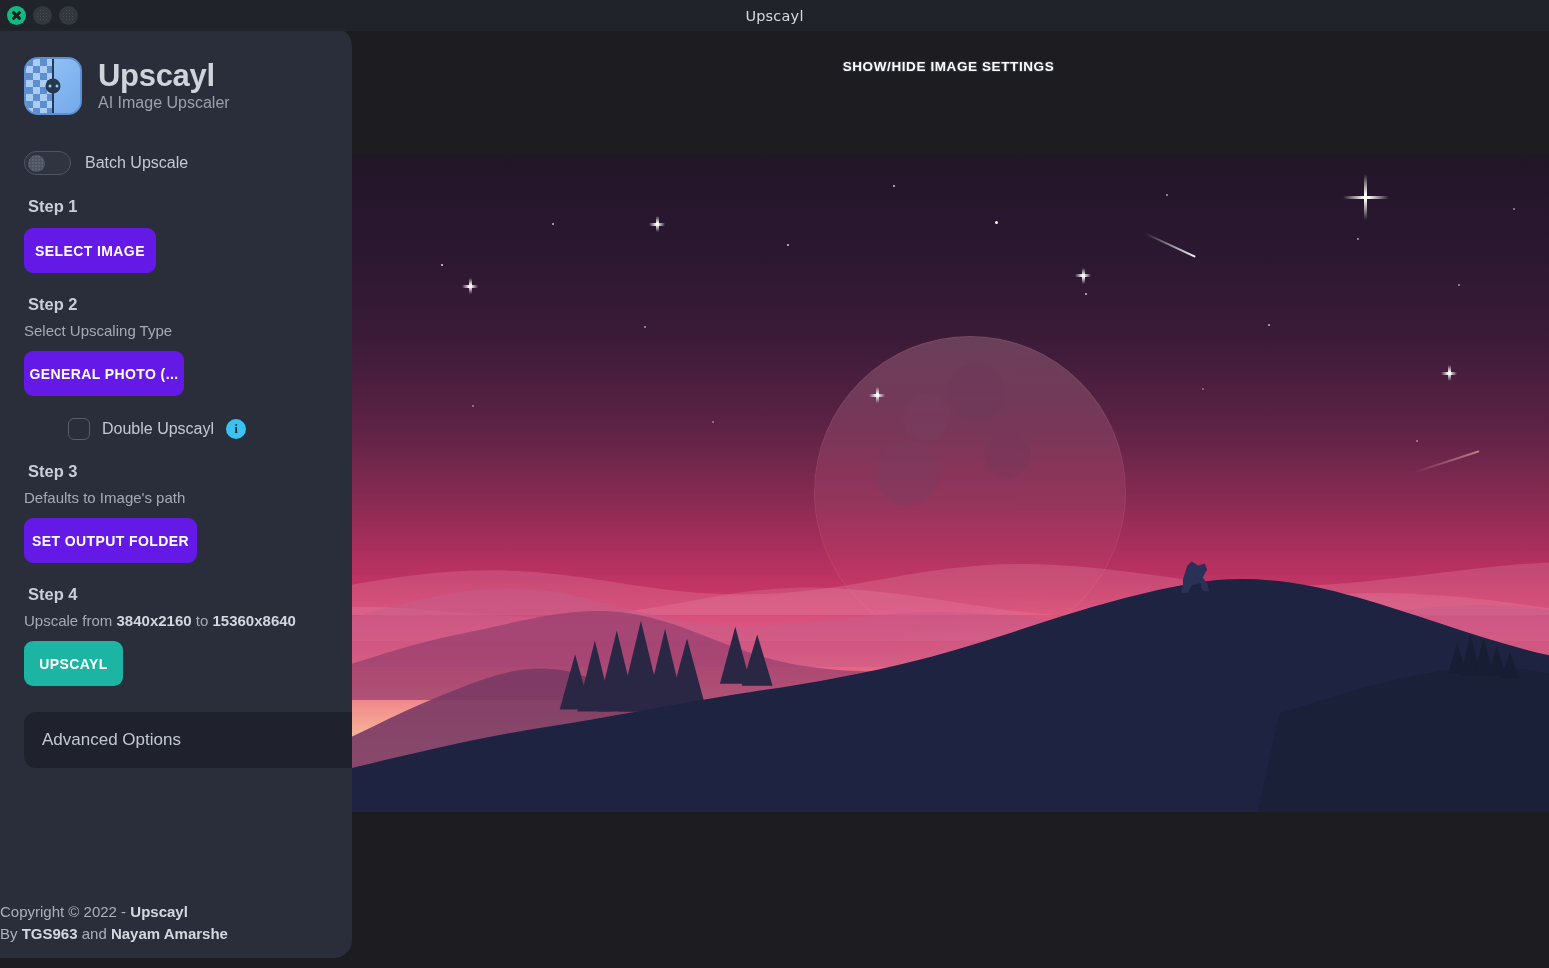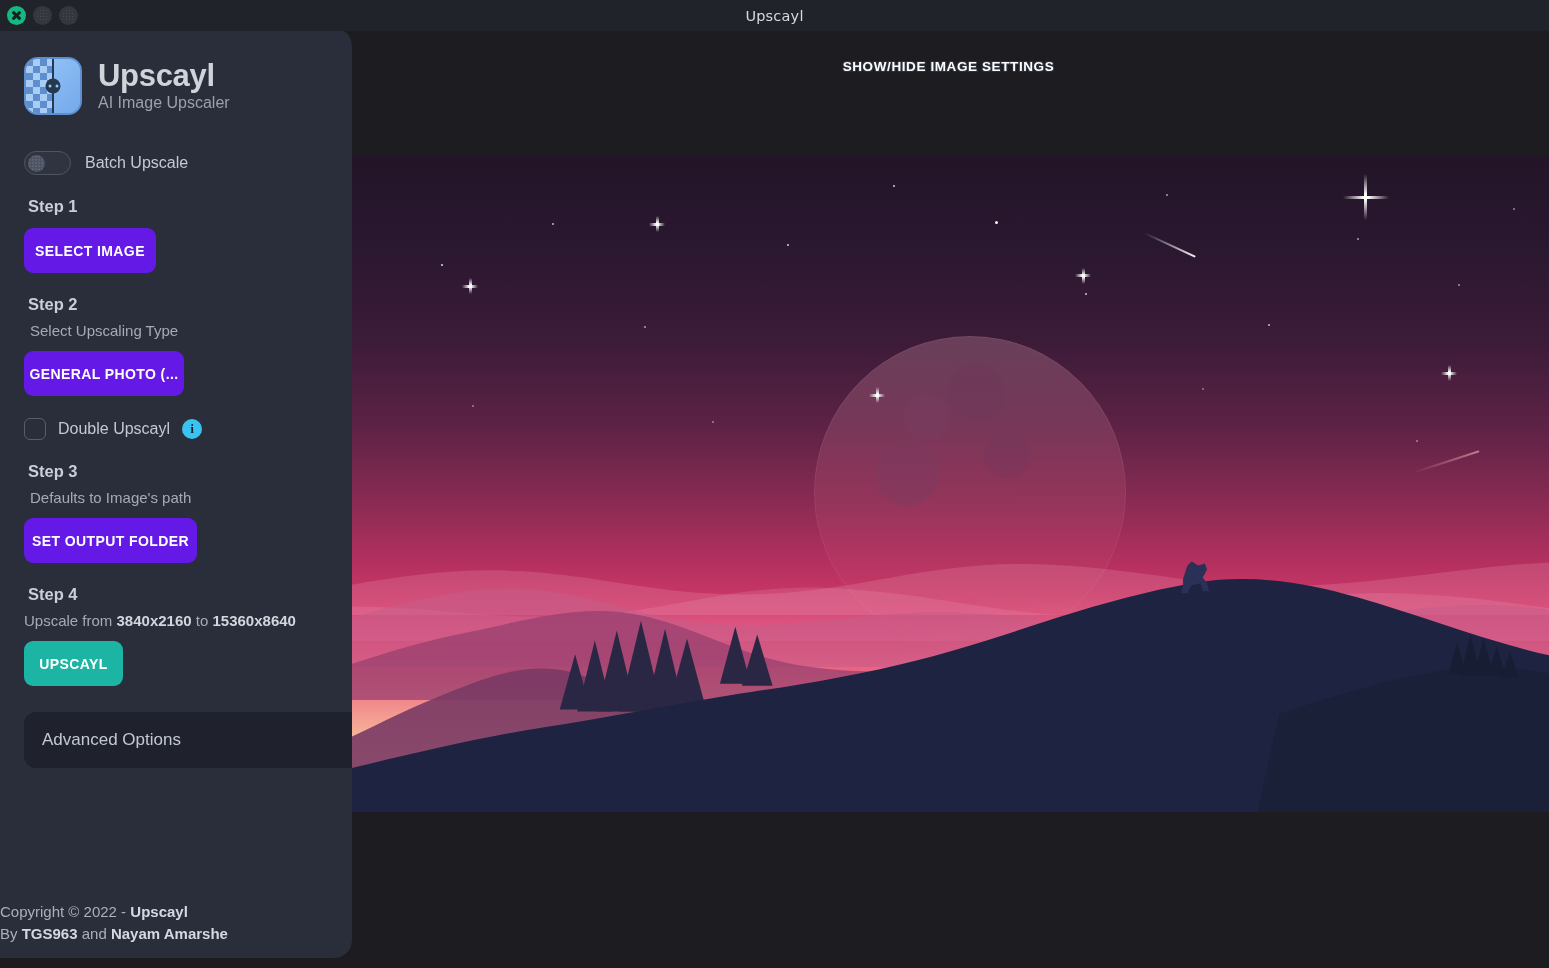--- a/index.html
+++ b/index.html
@@ -215,41 +215,41 @@
       radial-gradient(circle, #62687a 0.9px, transparent 1px) 0 0 / 3.2px 3.2px,
       #4d5362;
   }
   #batch-label { color: #c3c9d3; font-size: 16px; }
 
   .step-title {
     color: #c9ced8; font-size: 16.5px; font-weight: bold;
     padding-left: 28px;
   }
   .step-sub {
-    color: #a4abb6; font-size: 15px; padding-left: 30px; margin-top: 8px;
+    color: #a4abb6; font-size: 15px; padding-left: 24px; margin-top: 8px;
   }
   .btn {
     margin-left: 24px; margin-top: 12px; display: inline-flex;
     align-items: center; justify-content: center;
     border: none; border-radius: 9px; cursor: pointer;
     color: #fff; font-weight: bold; font-size: 14px;
     letter-spacing: 0.4px;
     font-family: "Liberation Sans", sans-serif;
   }
   .btn.purple { background: #6419e6; }
   .btn.teal   { background: #1cb5a4; }
 
   #select-image-btn    { width: 132px; height: 45px; }
   #model-select-btn    { width: 160px; height: 45px; }
   #output-folder-btn   { width: 173px; height: 45px; }
   #upscayl-btn         { width: 99px; height: 45px; }
 
   #double-row {
     display: flex; align-items: center; gap: 12px;
-    padding-left: 24px; margin-top: 22px;
+    padding-left: 24px; margin-top: 22px; margin-left: 44px;
   }
   .checkbox {
     width: 22px; height: 22px; border-radius: 6px;
     border: 1.5px solid #575d6b; background: transparent;
     flex: none; cursor: pointer;
   }
   #double-label { color: #c3c9d3; font-size: 16px; }
   .info-badge {
     width: 20px; height: 20px; border-radius: 50%;
     background: #3ac2f0; color: #123; font-size: 12px; font-weight: bold;

